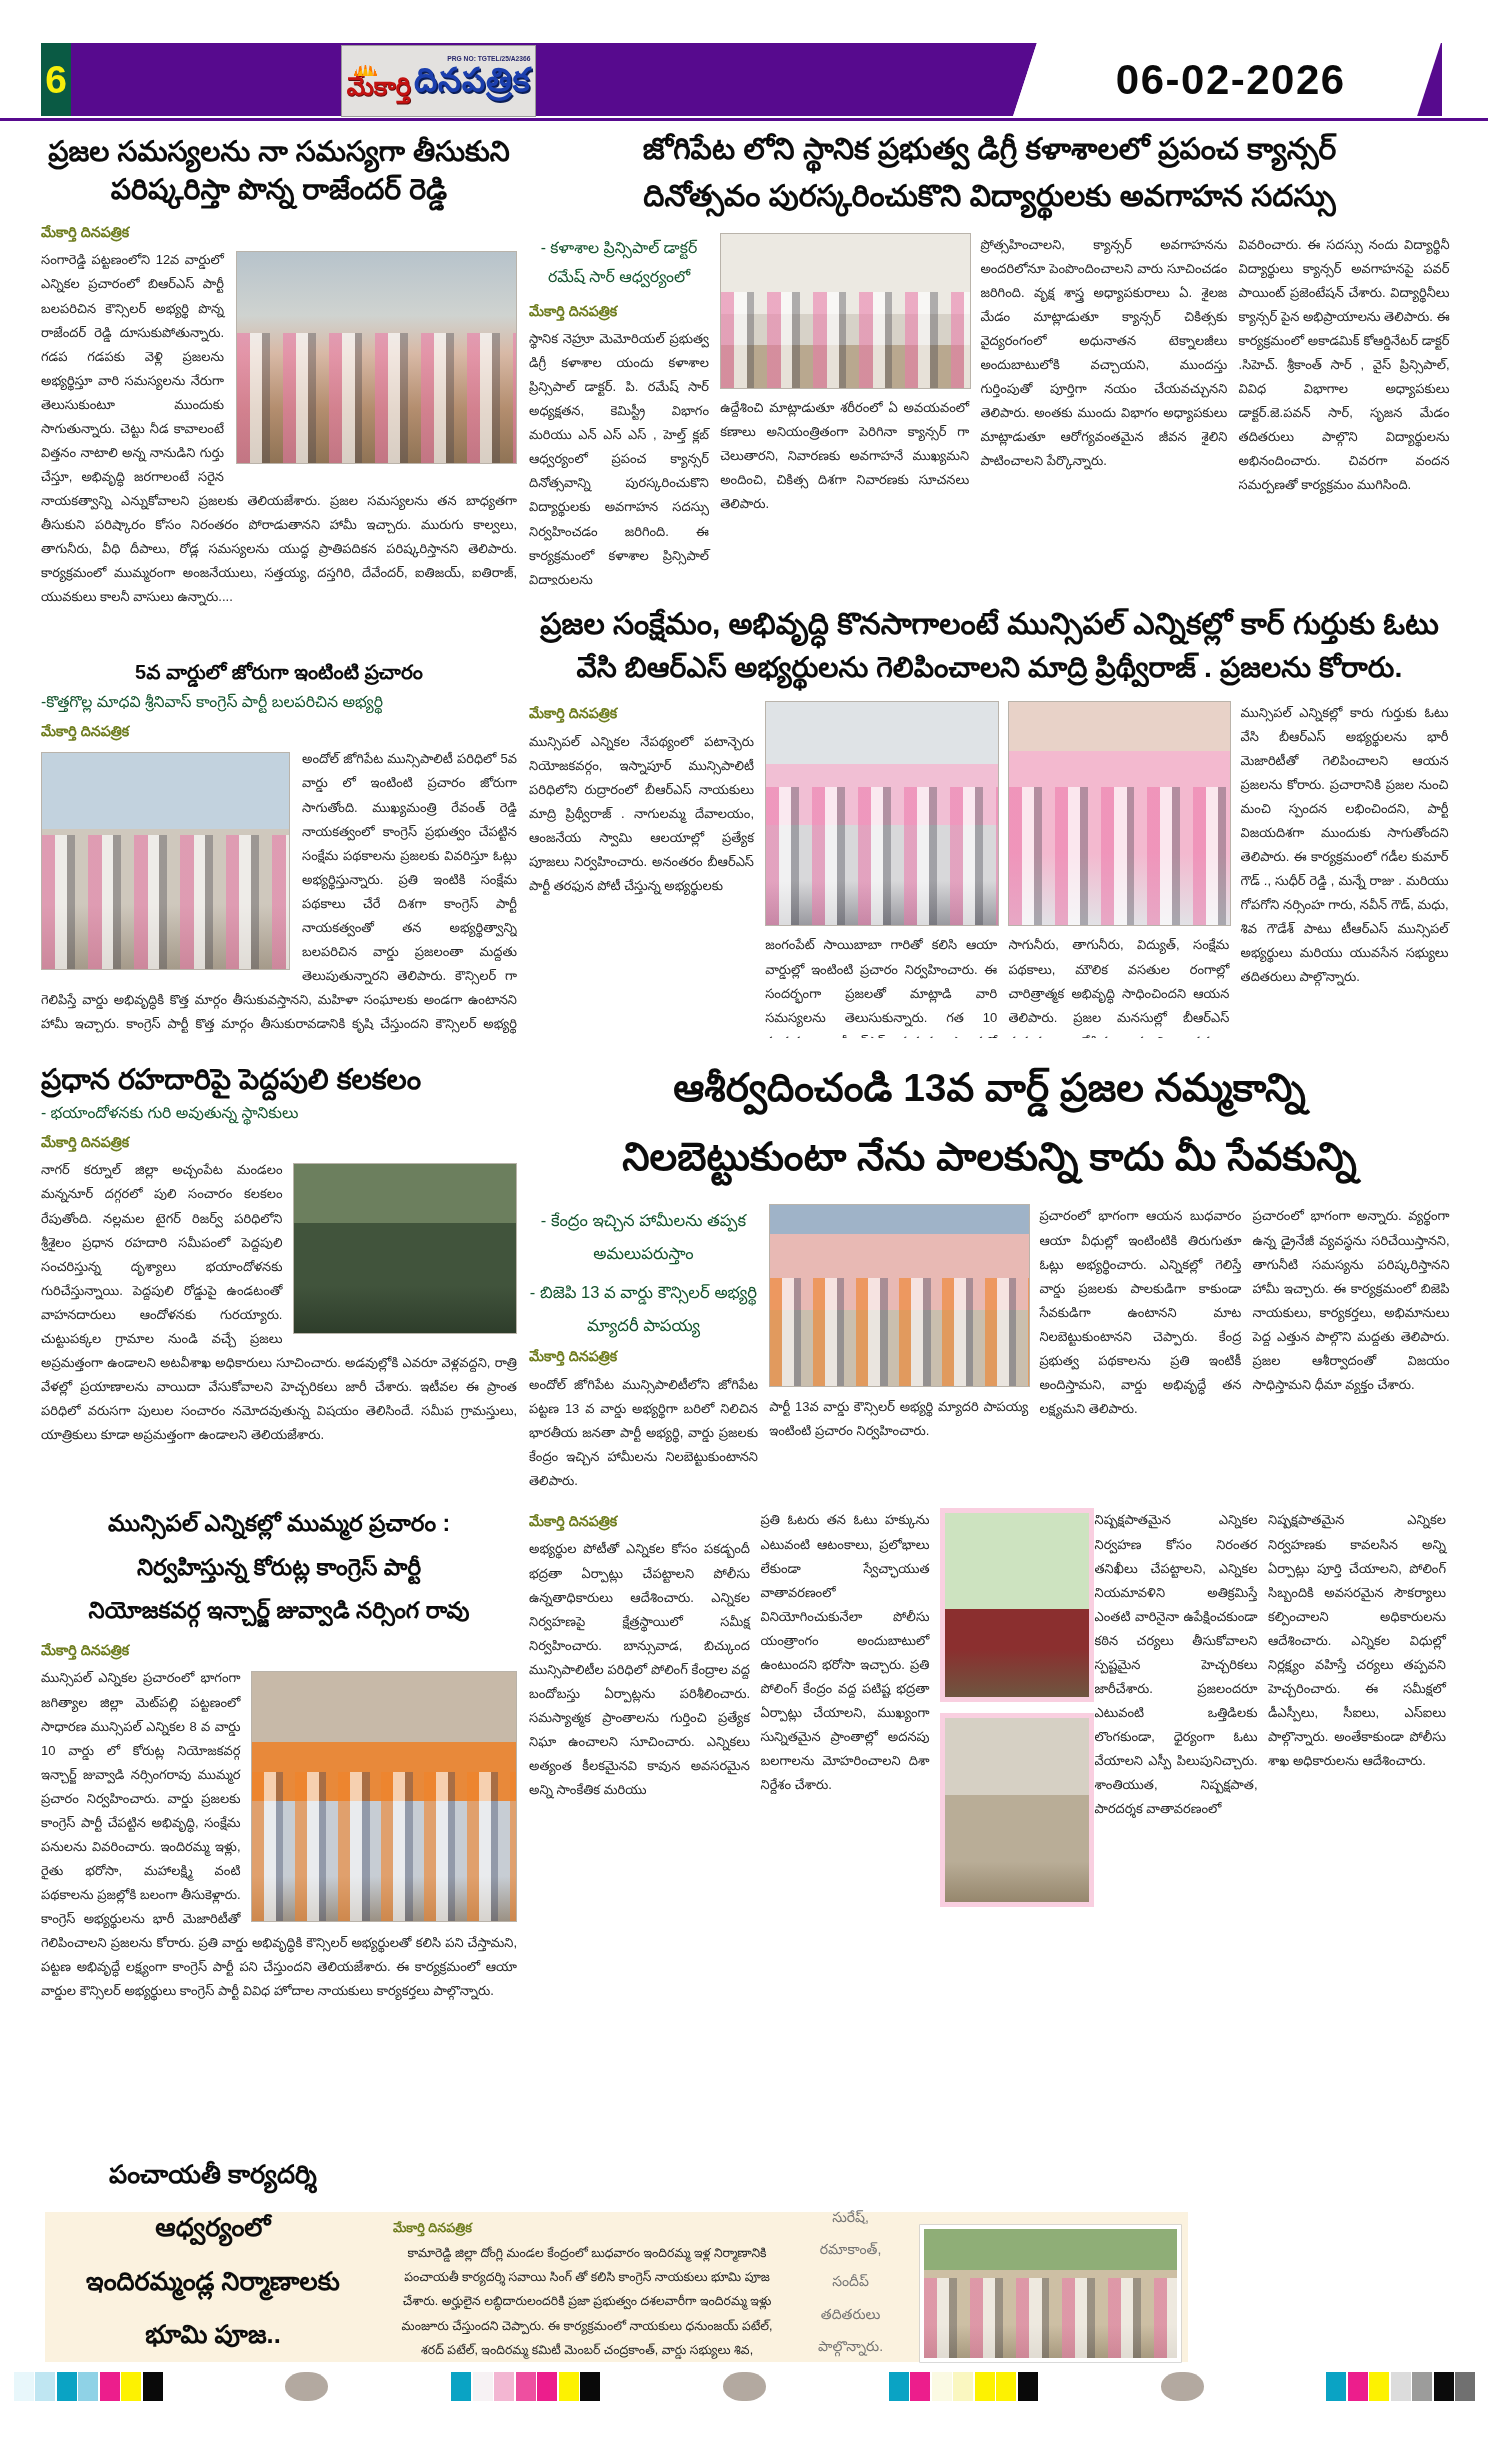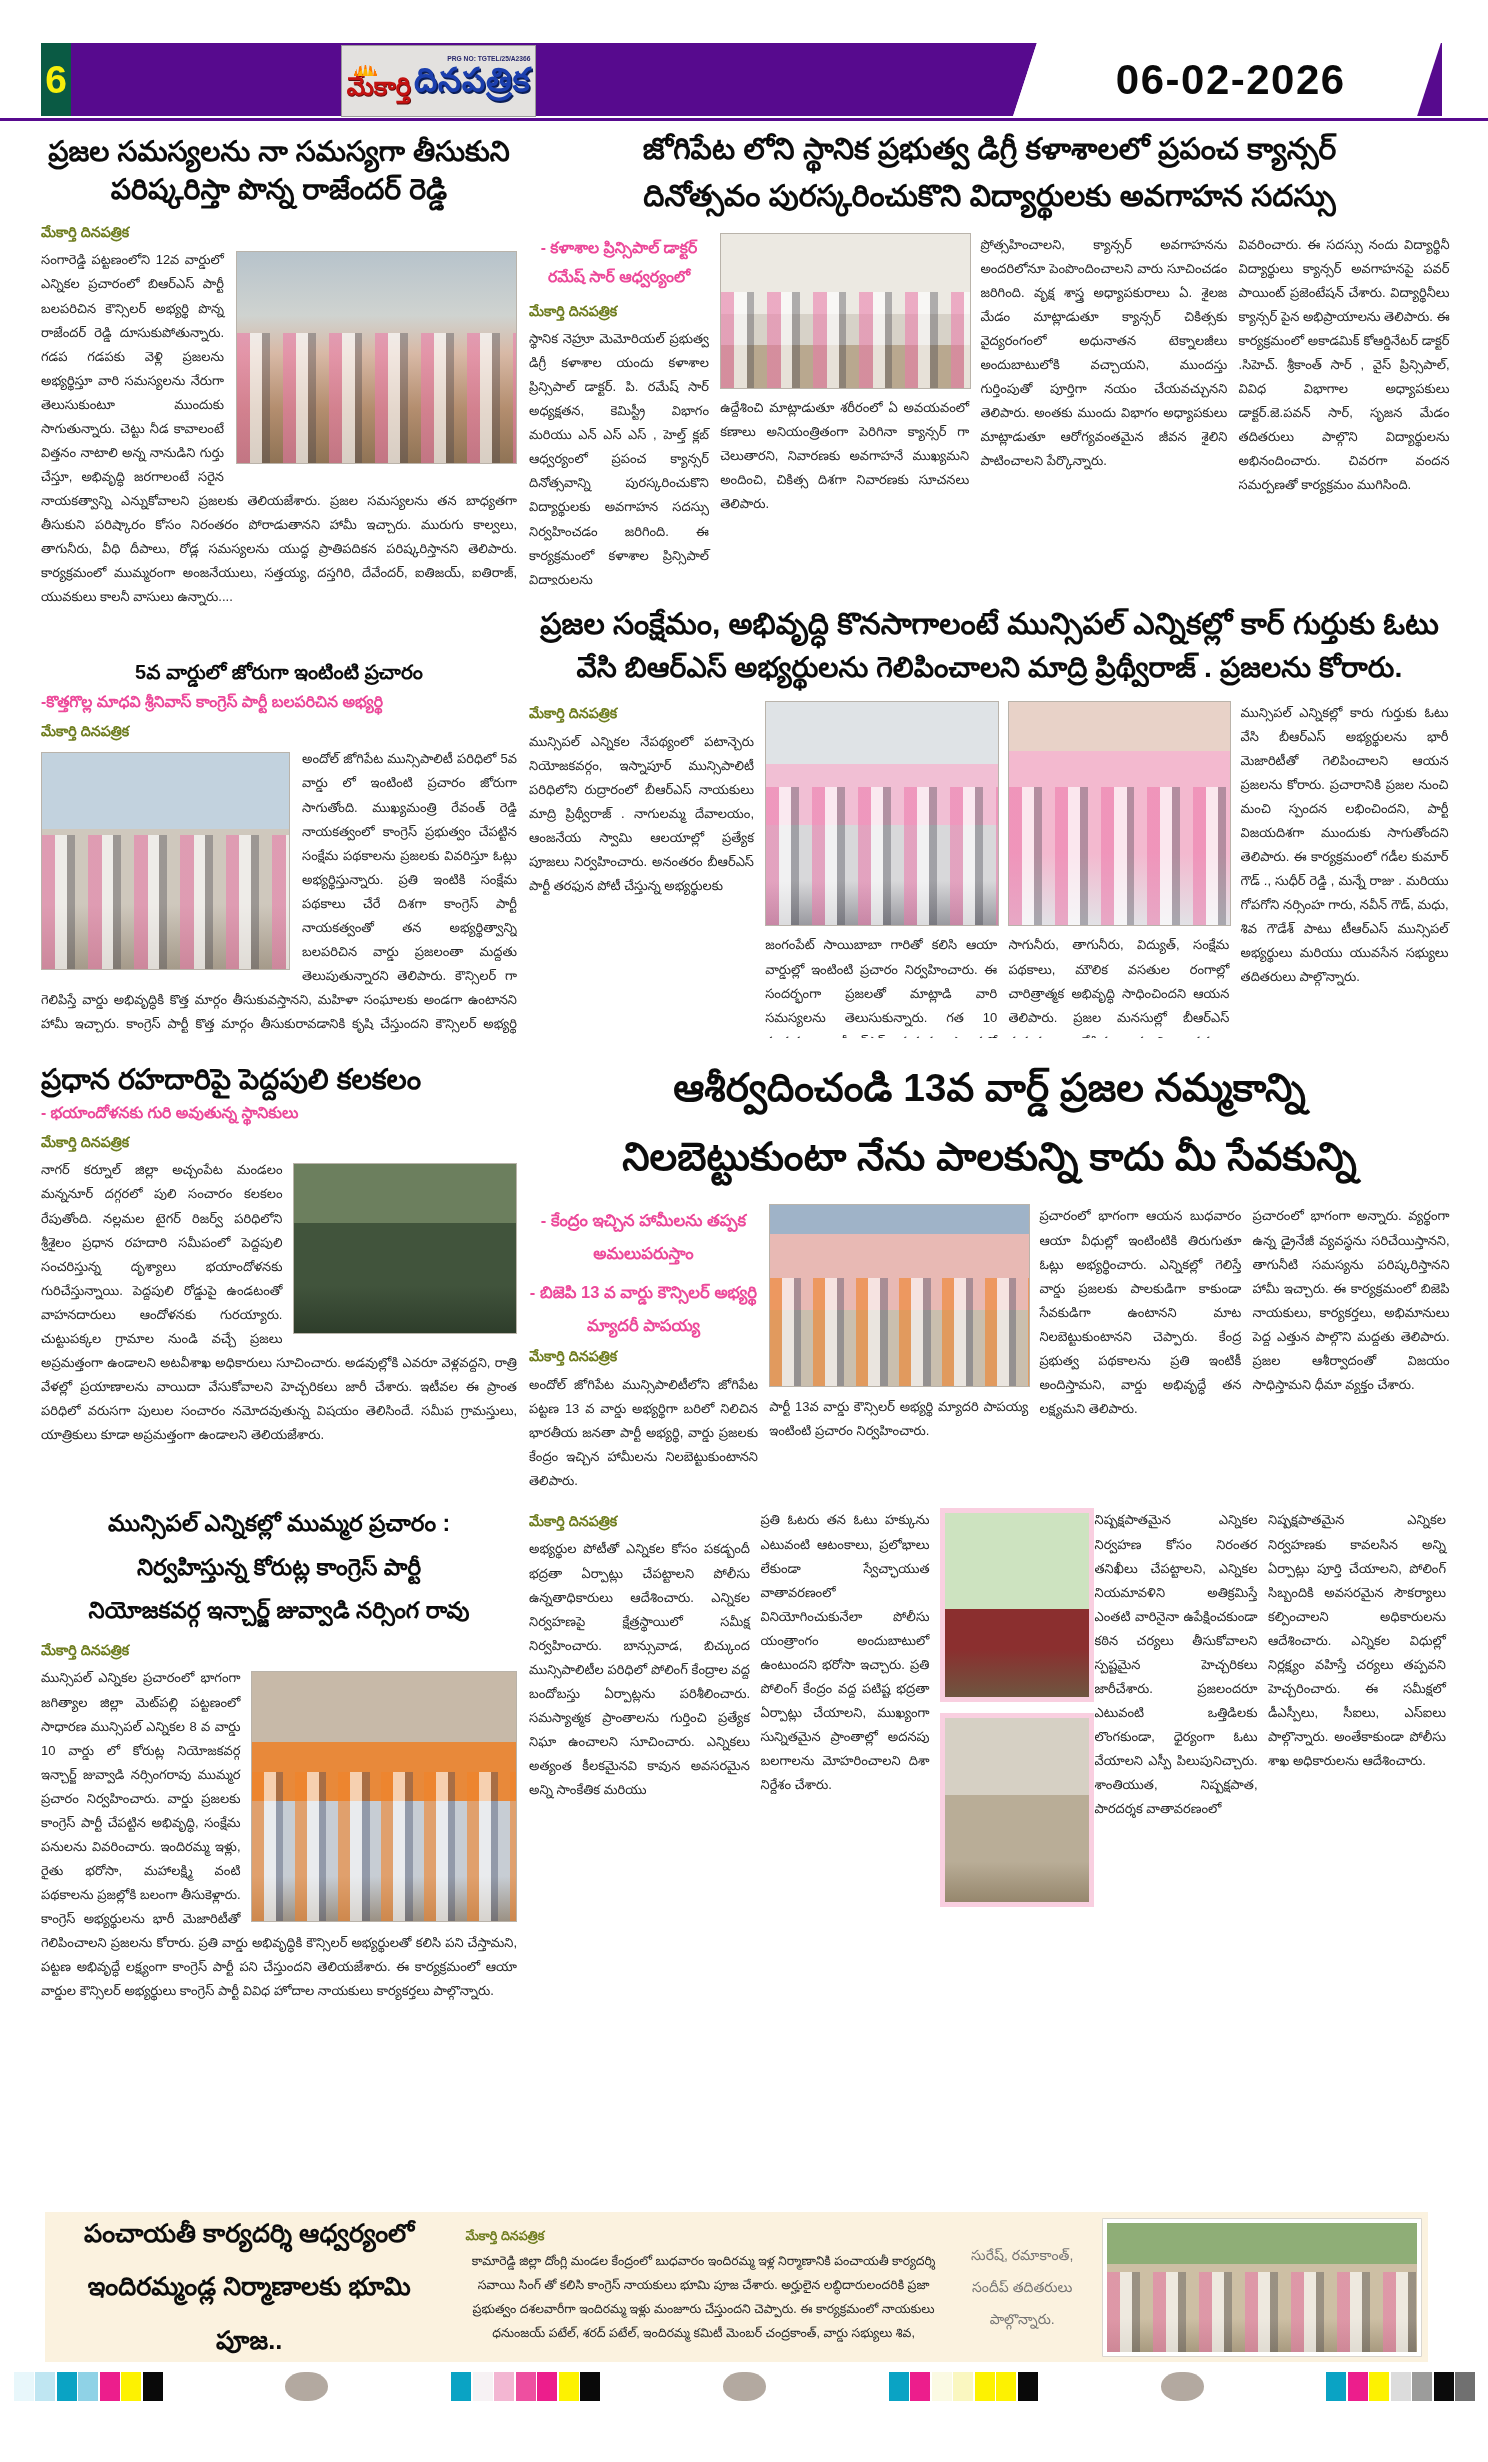--- a/index.html
+++ b/index.html
@@ -23,21 +23,21 @@
   .logo-w2{font-size:33px;font-weight:900;color:#1b3fae;text-shadow:1.5px 1.5px 0 #0c1e57;letter-spacing:0.7px;}
   .date-plate{position:absolute;right:12.7px;top:0;width:397px;height:73px;background:#ffffff;
               transform:skewX(-18deg);display:flex;align-items:center;justify-content:center;
               border-left:7.5px solid #ffffff;}
   .date-text{transform:skewX(18deg);font-size:42px;font-weight:900;color:#0b0b0b;
              letter-spacing:1.5px;font-family:"Liberation Sans","DejaVu Sans",sans-serif;}
   .mast-rule{position:absolute;left:0;top:118px;width:1488px;height:3px;background:#570a8e;}
 
   
   .hl{font-weight:900;color:#0d0d0d;text-align:center;line-height:1.35;letter-spacing:0;}
-  .subhead{color:#ec4899;font-weight:bold;}
+  .subhead{color:#14532d;font-weight:normal;}
   .dateline{color:#6e7c1e;font-weight:bold;font-size:14.2px;margin:4.5px 0;}
   .body-t{font-size:13px;line-height:1.85;text-align:justify;color:#222;}
   .ph{position:relative;border:0.7px solid #b9b3aa;overflow:hidden;}
   .crowd::after{content:"";position:absolute;left:0;right:0;bottom:0;top:38%;
      background:repeating-linear-gradient(90deg, rgba(236,120,170,.55) 0 13.5px, rgba(255,255,255,.65) 13.5px 25.5px,
        rgba(60,60,70,.35) 25.5px 33px, rgba(255,255,255,0) 33px 46px);
      filter:blur(0.7px);}
   .crowd-saffron::after{content:"";position:absolute;left:0;right:0;bottom:0;top:40%;
      background:repeating-linear-gradient(90deg, rgba(240,130,40,.6) 0 12px, rgba(255,255,255,.6) 12px 24px,
        rgba(50,60,90,.35) 24px 31.5px, rgba(255,255,255,0) 31.5px 43px);
@@ -87,22 +87,22 @@
   .b2 .ph{width:100%;height:223px;margin-bottom:7.5px;}
   .b3 .hl{font-size:39px;line-height:1.75;margin:16.5px 0 13.5px 0;}
   .b3-row{display:grid;grid-template-columns:229px 259px 202px 197px;column-gap:11.2px;height:304px;overflow:hidden;}
   .b3 .subhead{font-size:16.5px;text-align:center;line-height:2.0;margin-bottom:6px;}
   .b3 .ph{width:100%;height:181px;margin-bottom:7.5px;}
   .b4 .hl{font-size:39px;line-height:1.8;margin:15px 0 12px 0;}
   .b4-row{display:grid;grid-template-columns:221px 169px 144px 163px 178px;column-gap:10.5px;height:431px;overflow:hidden;}
   .b4 .ph{width:100%;height:184px;margin-bottom:10.5px;}
 
   
-  .bottom-box{position:absolute;left:45px;top:2212px;width:1383px;height:150px;background:#fbf2df;
-              display:flex;align-items:center;gap:19.5px;padding:0 7.5px;box-sizing:border-box;}
+  .bottom-box{position:absolute;left:45px;top:2212px;width:1143px;height:150px;background:#fbf2df;
+              display:flex;align-items:flex-end;gap:19.5px;padding:0 7.5px;box-sizing:border-box;}
   .bb-hl{width:409px;font-size:25.5px;font-weight:900;text-align:center;line-height:2.1;color:#0d0d0d;}
   .bb-mid{width:495px;}
   .bb-mid .dateline{font-size:12.7px;margin:0 0 3px 0;}
   .bb-body{font-size:12.4px;line-height:1.95;text-align:center;color:#222;}
   .bb-side{width:127px;font-size:14px;line-height:2.3;text-align:center;color:#737373;}
   .bb-photo{width:322px;height:129px;}
 
   
   .bars{position:absolute;left:13.5px;top:2372px;width:1462px;height:30px;
         display:flex;justify-content:space-between;align-items:flex-start;}

